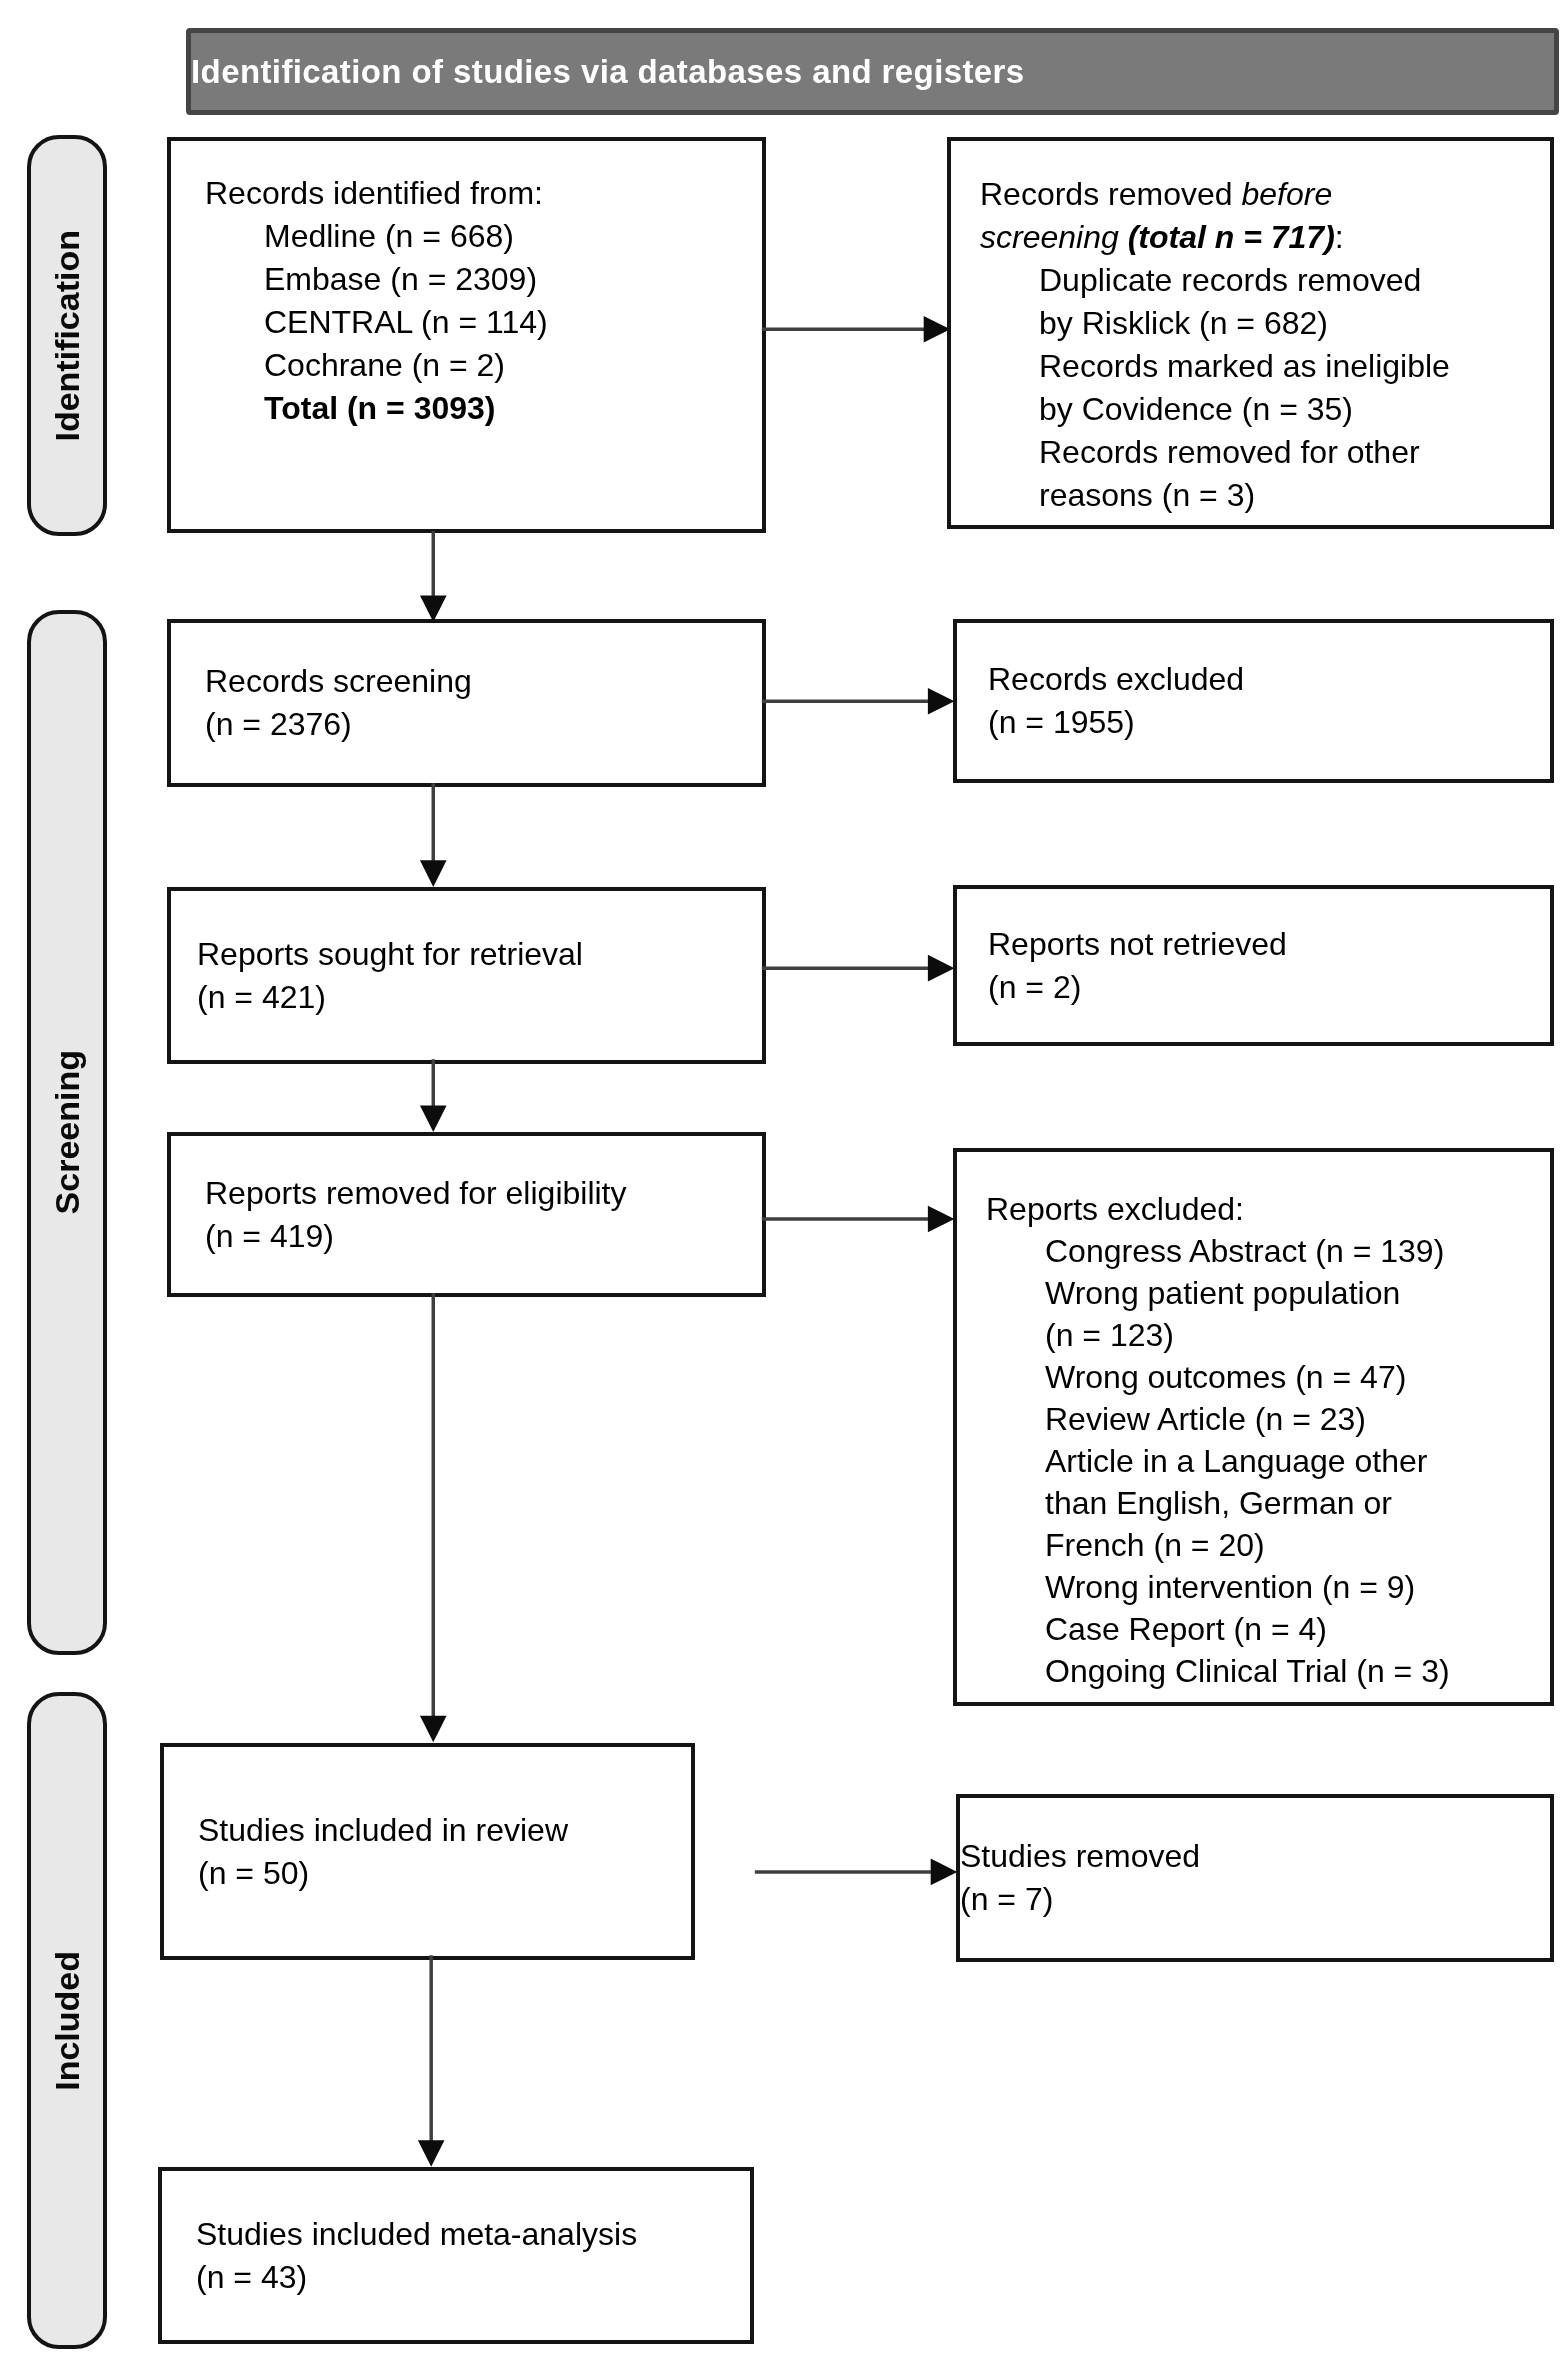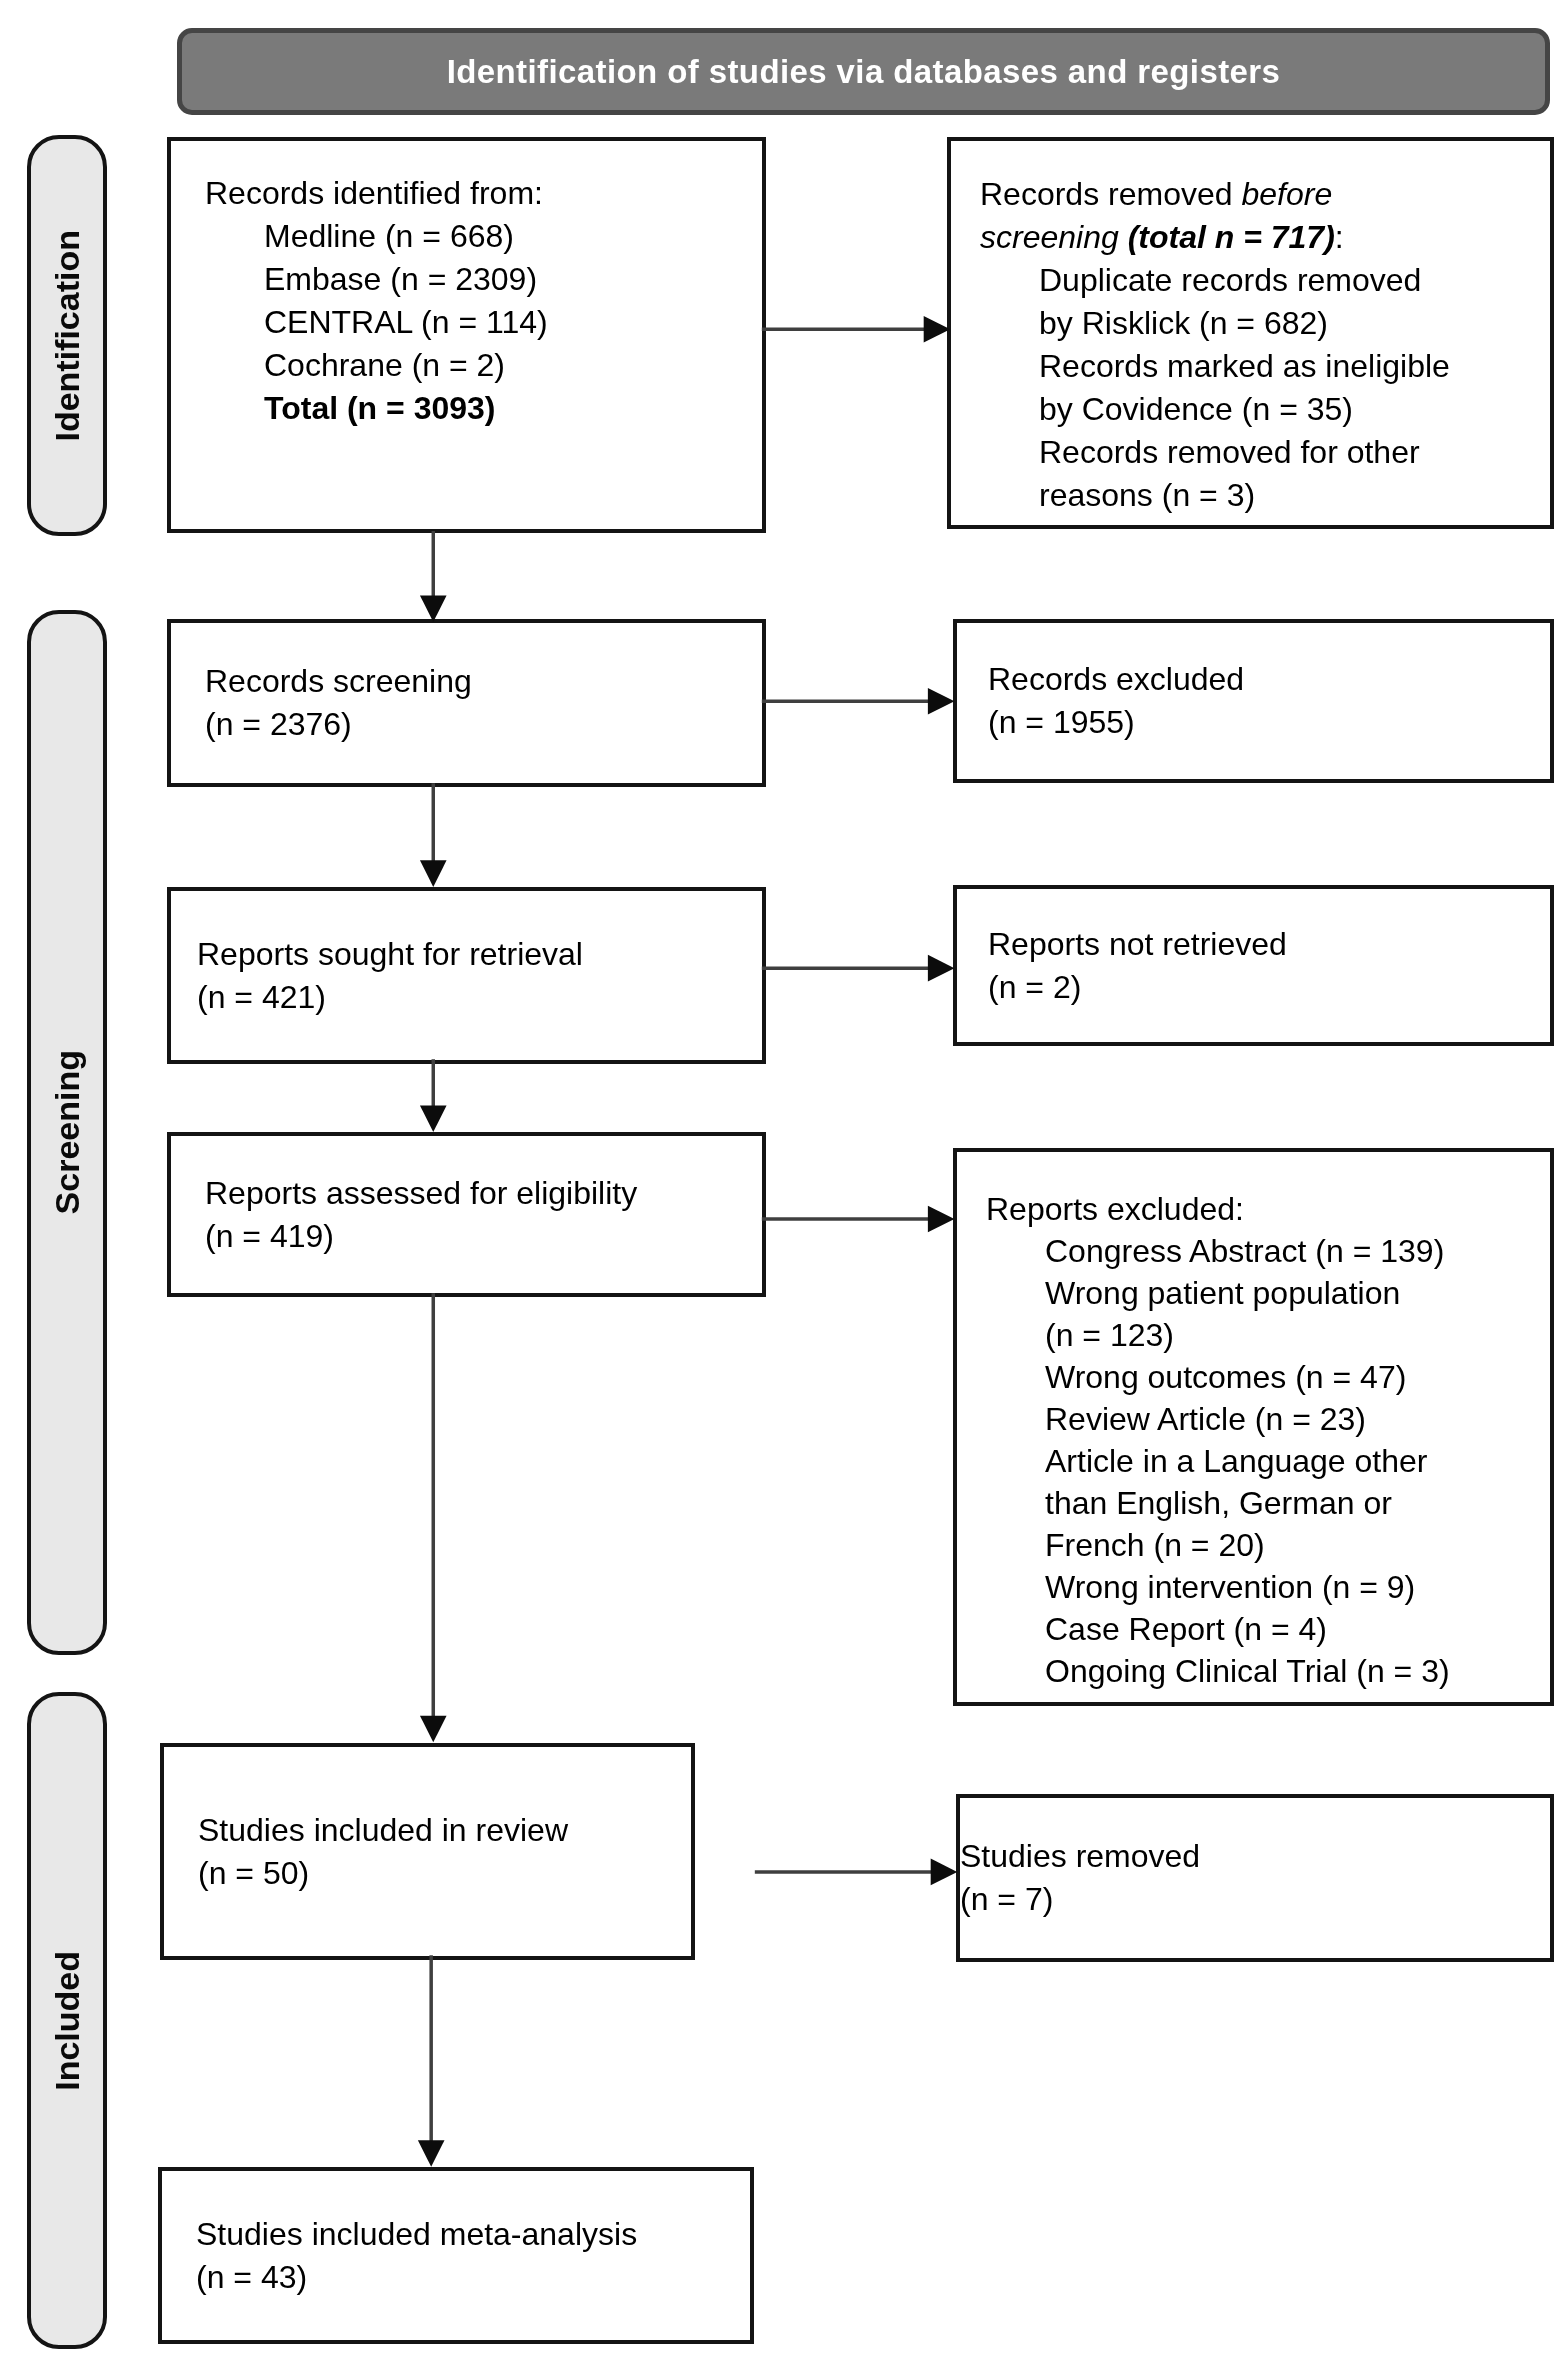--- a/index.html
+++ b/index.html
@@ -6,24 +6,24 @@
   .page{
     position:relative;
     width:1565px;height:2377px;
     background:#ffffff;
     font-family:"Liberation Sans","DejaVu Sans",sans-serif;
     color:#000;
     overflow:hidden;
   }
   
   .banner{
-    position:absolute;left:177px;top:28px;width:1373px;height:87px;
-    background:#7a7a7a;border:5.6px solid #454545;border-radius:15px;
+    position:absolute;left:186px;top:28px;width:1373px;height:87px;
+    background:#7a7a7a;border:5.6px solid #454545;border-radius:4px;
     box-sizing:border-box;
-    display:flex;align-items:center;justify-content:center;
+    display:flex;align-items:center;
   }
   .banner-text{color:#ffffff;font-weight:bold;font-size:33px;letter-spacing:0.4px;}
   
   .stage{
     position:absolute;left:27px;width:80px;
     background:#e8e8e8;border:4.2px solid #141414;border-radius:32px;
     box-sizing:border-box;
     display:flex;align-items:center;justify-content:center;
   }
   .stage-text{
@@ -111,21 +111,21 @@
   <div class="box b3 vcenter">
     <div class="bline">Reports sought for retrieval</div>
     <div class="bline">(n = 421)</div>
   </div>
   <div class="box r3 vcenter">
     <div class="bline">Reports not retrieved</div>
     <div class="bline">(n = 2)</div>
   </div>
 
   <div class="box b4 vcenter">
-    <div class="bline">Reports assessed for eligibility</div>
+    <div class="bline">Reports removed for eligibility</div>
     <div class="bline">(n = 419)</div>
   </div>
   <div class="box r4">
     <div class="bline">Reports excluded:</div>
     <div class="bline ind">Congress Abstract (n = 139)</div>
     <div class="bline ind pre">Wrong patient population
 (n = 123)</div>
     <div class="bline ind">Wrong outcomes (n = 47)</div>
     <div class="bline ind">Review Article (n = 23)</div>
     <div class="bline ind pre">Article in a Language other

